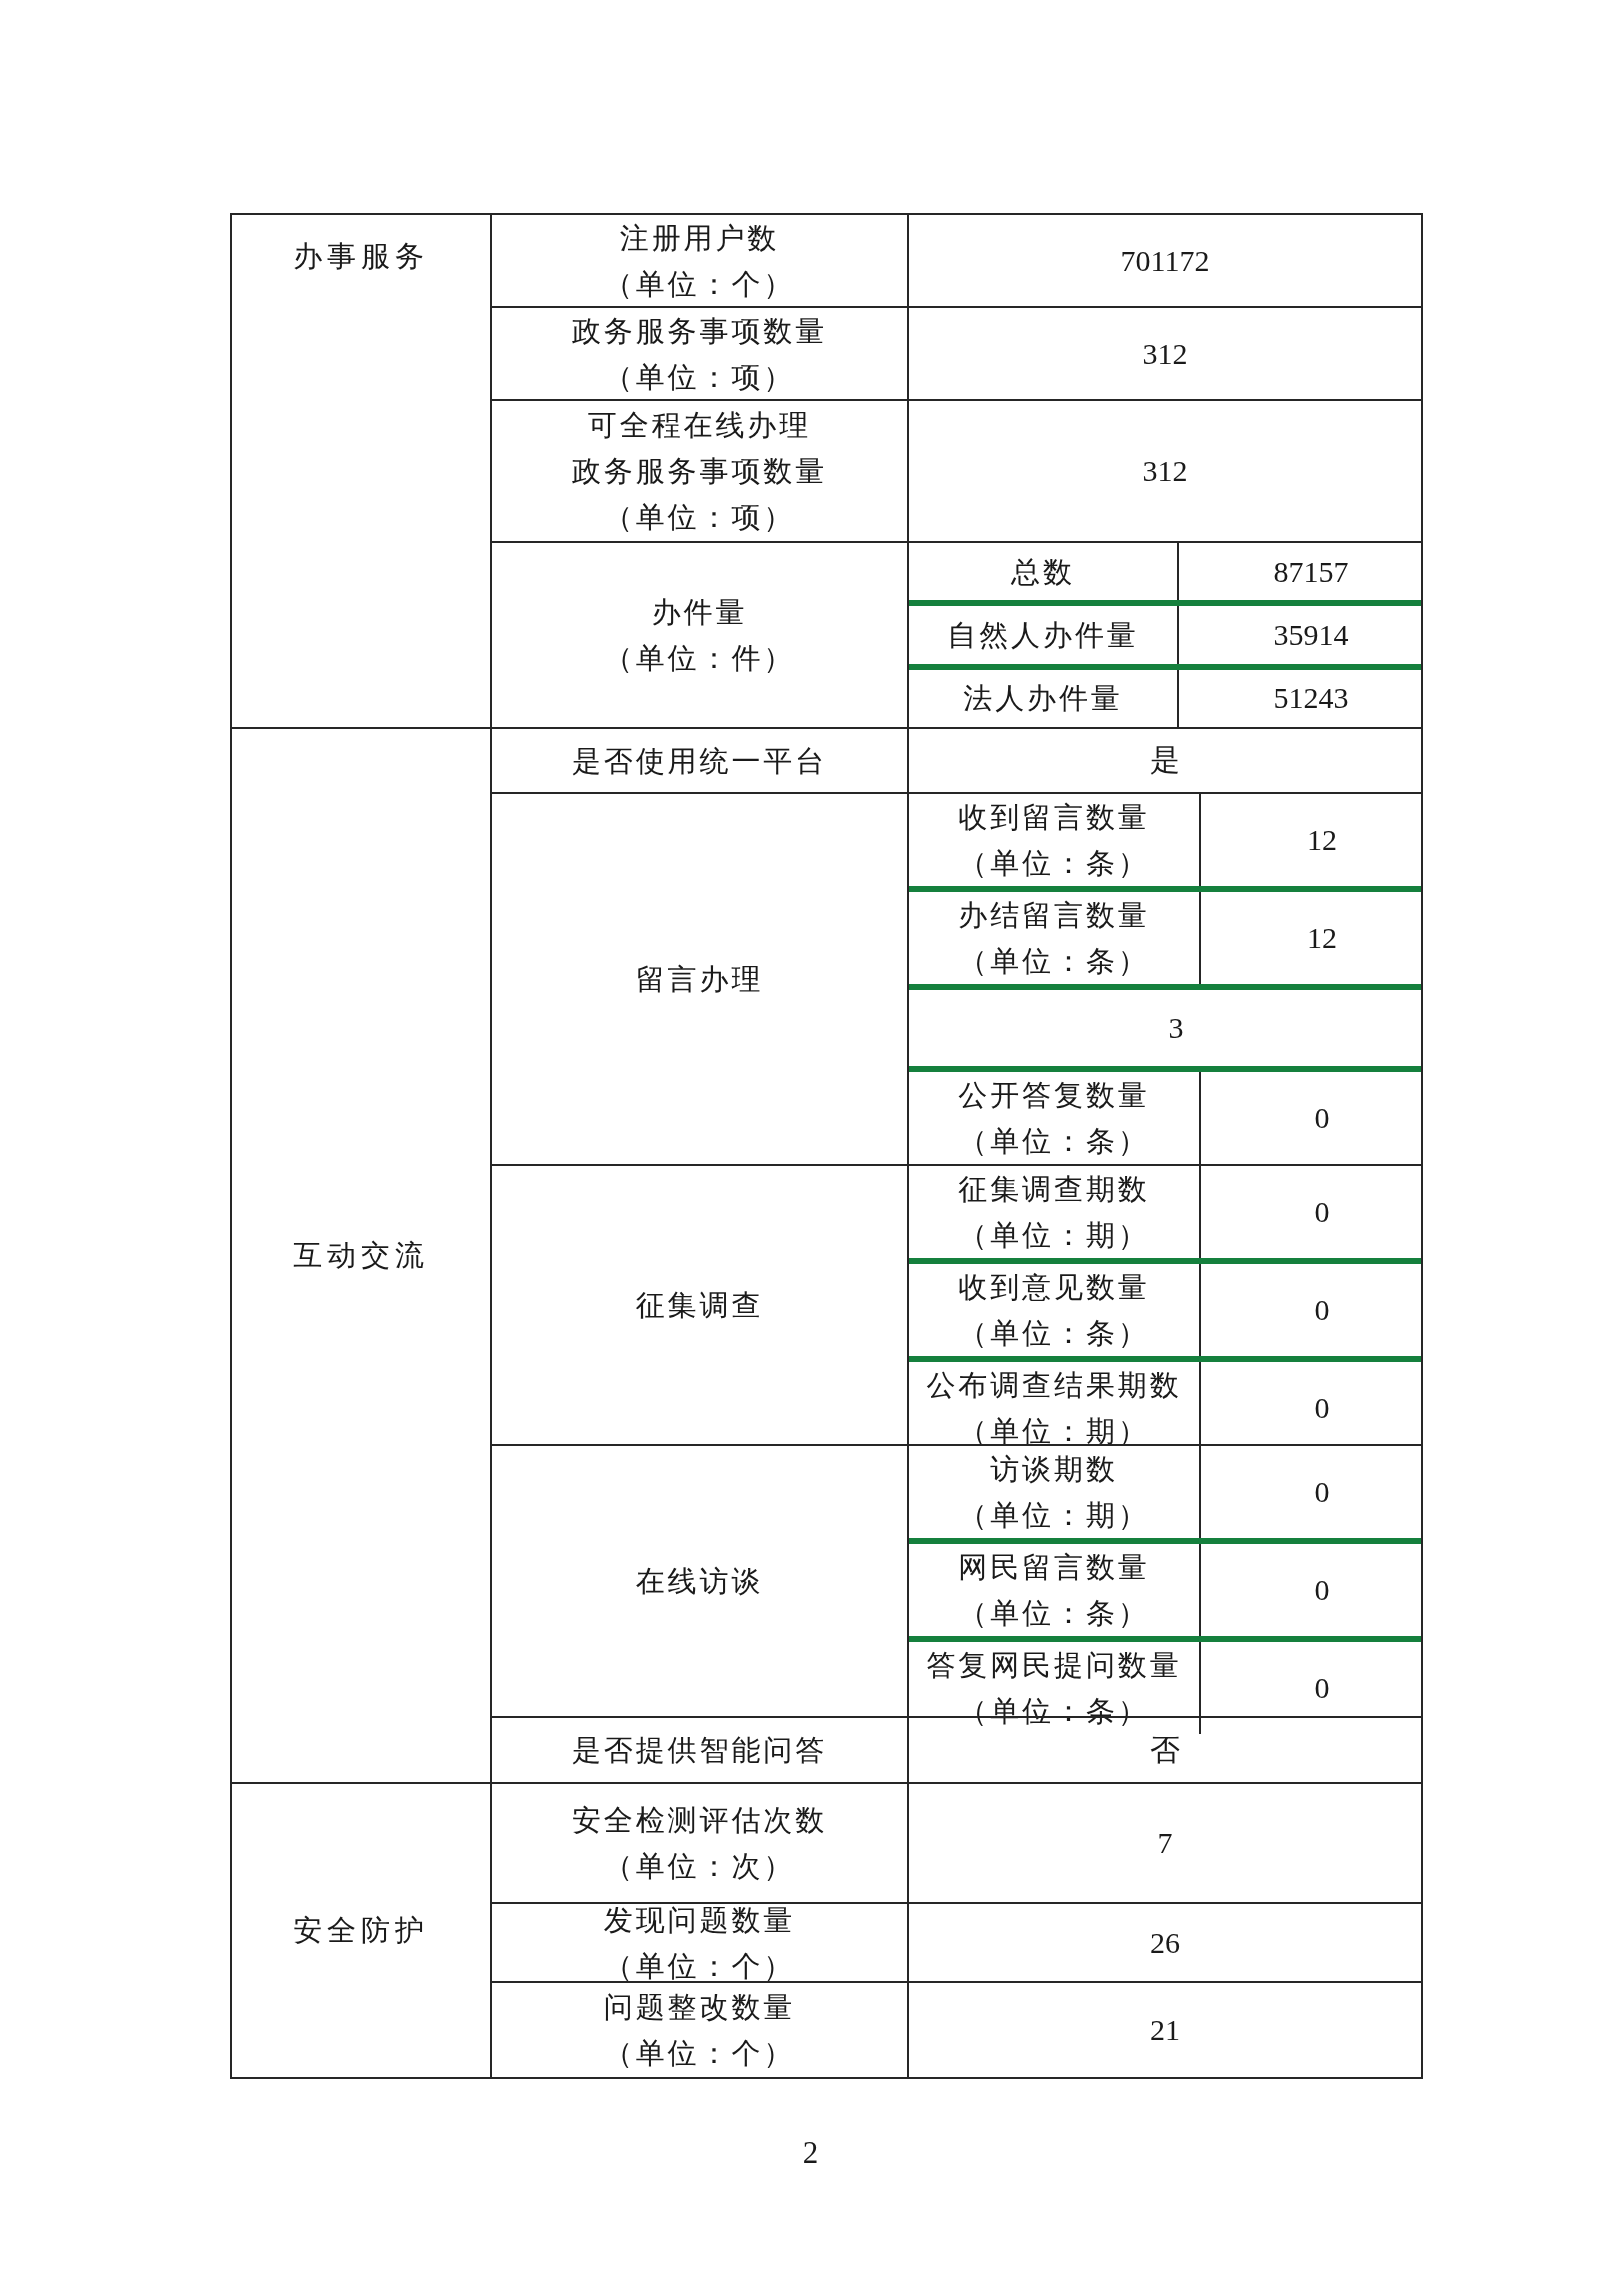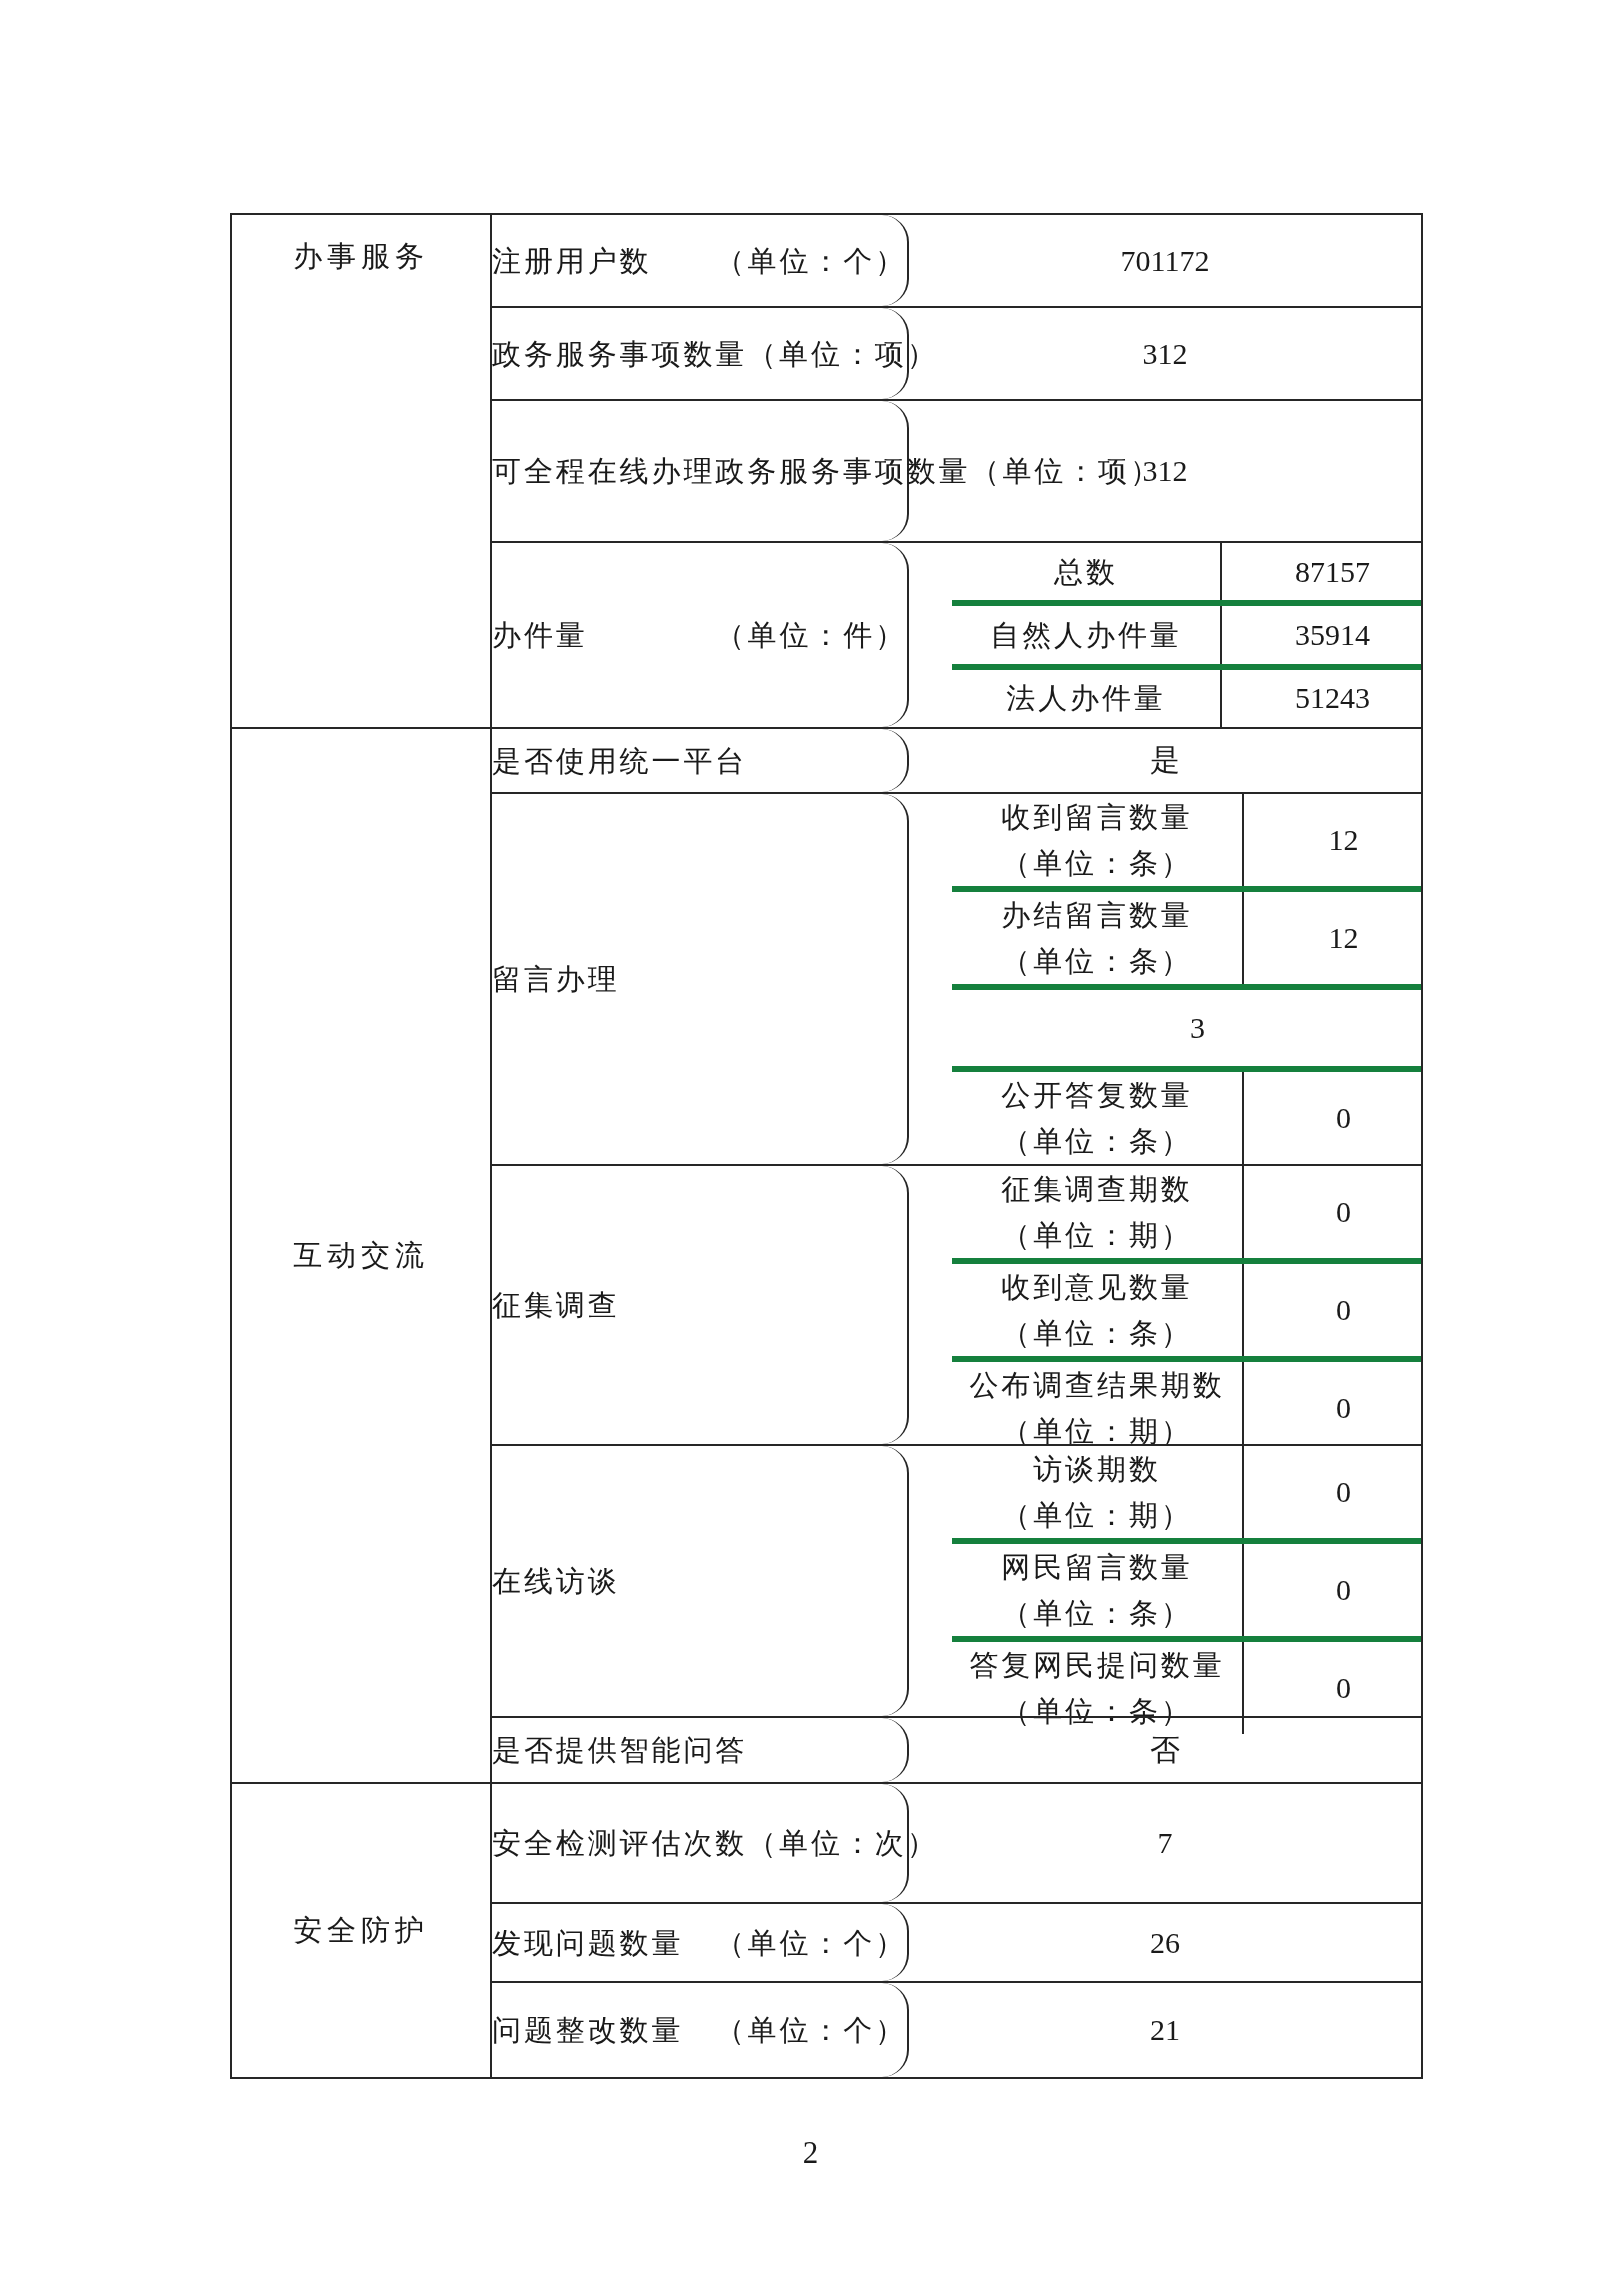--- a/index.html
+++ b/index.html
@@ -27,30 +27,29 @@
     box-sizing:border-box;
   }
   .sec-label-cell.v-top{align-items:flex-start;padding-top:21.6px;}
   .sec-label-cell.v-center{align-items:center;}
   .sec-body{flex:1;display:flex;flex-direction:column;min-width:0;}
   .row{display:flex;box-sizing:border-box;}
   .row + .row{border-top:2px solid #262626;}
   .label-cell{
     width:417px;flex:0 0 417px;
     border-right:2px solid #262626;
-    display:flex;flex-direction:row;justify-content:space-between;align-items:center;
-    box-sizing:border-box;
-    border-radius:27px;
+    display:flex;flex-direction:column;justify-content:center;align-items:center;
+    box-sizing:border-box;
   }
   .value-cell{
     flex:1;display:flex;align-items:center;justify-content:center;
     font-size:30px;
   }
   .subs{flex:1;display:flex;flex-direction:column;min-width:0;}
-  .sub{flex:1;display:flex;box-sizing:border-box;margin-left:43px;}
+  .sub{flex:1;display:flex;box-sizing:border-box;}
   .sub + .sub{border-top:6px solid #15803d;}
   .sub-label{
     border-right:2px solid #262626;
     display:flex;flex-direction:column;justify-content:center;align-items:center;
     box-sizing:border-box;
   }
   .subs-s1 .sub-label{width:270px;flex:0 0 270px;}
   .subs-s2 .sub-label{width:292px;flex:0 0 292px;}
   .sub-value{flex:1;display:flex;align-items:center;justify-content:center;font-size:30px;padding-left:22px;}
   .t-line{

